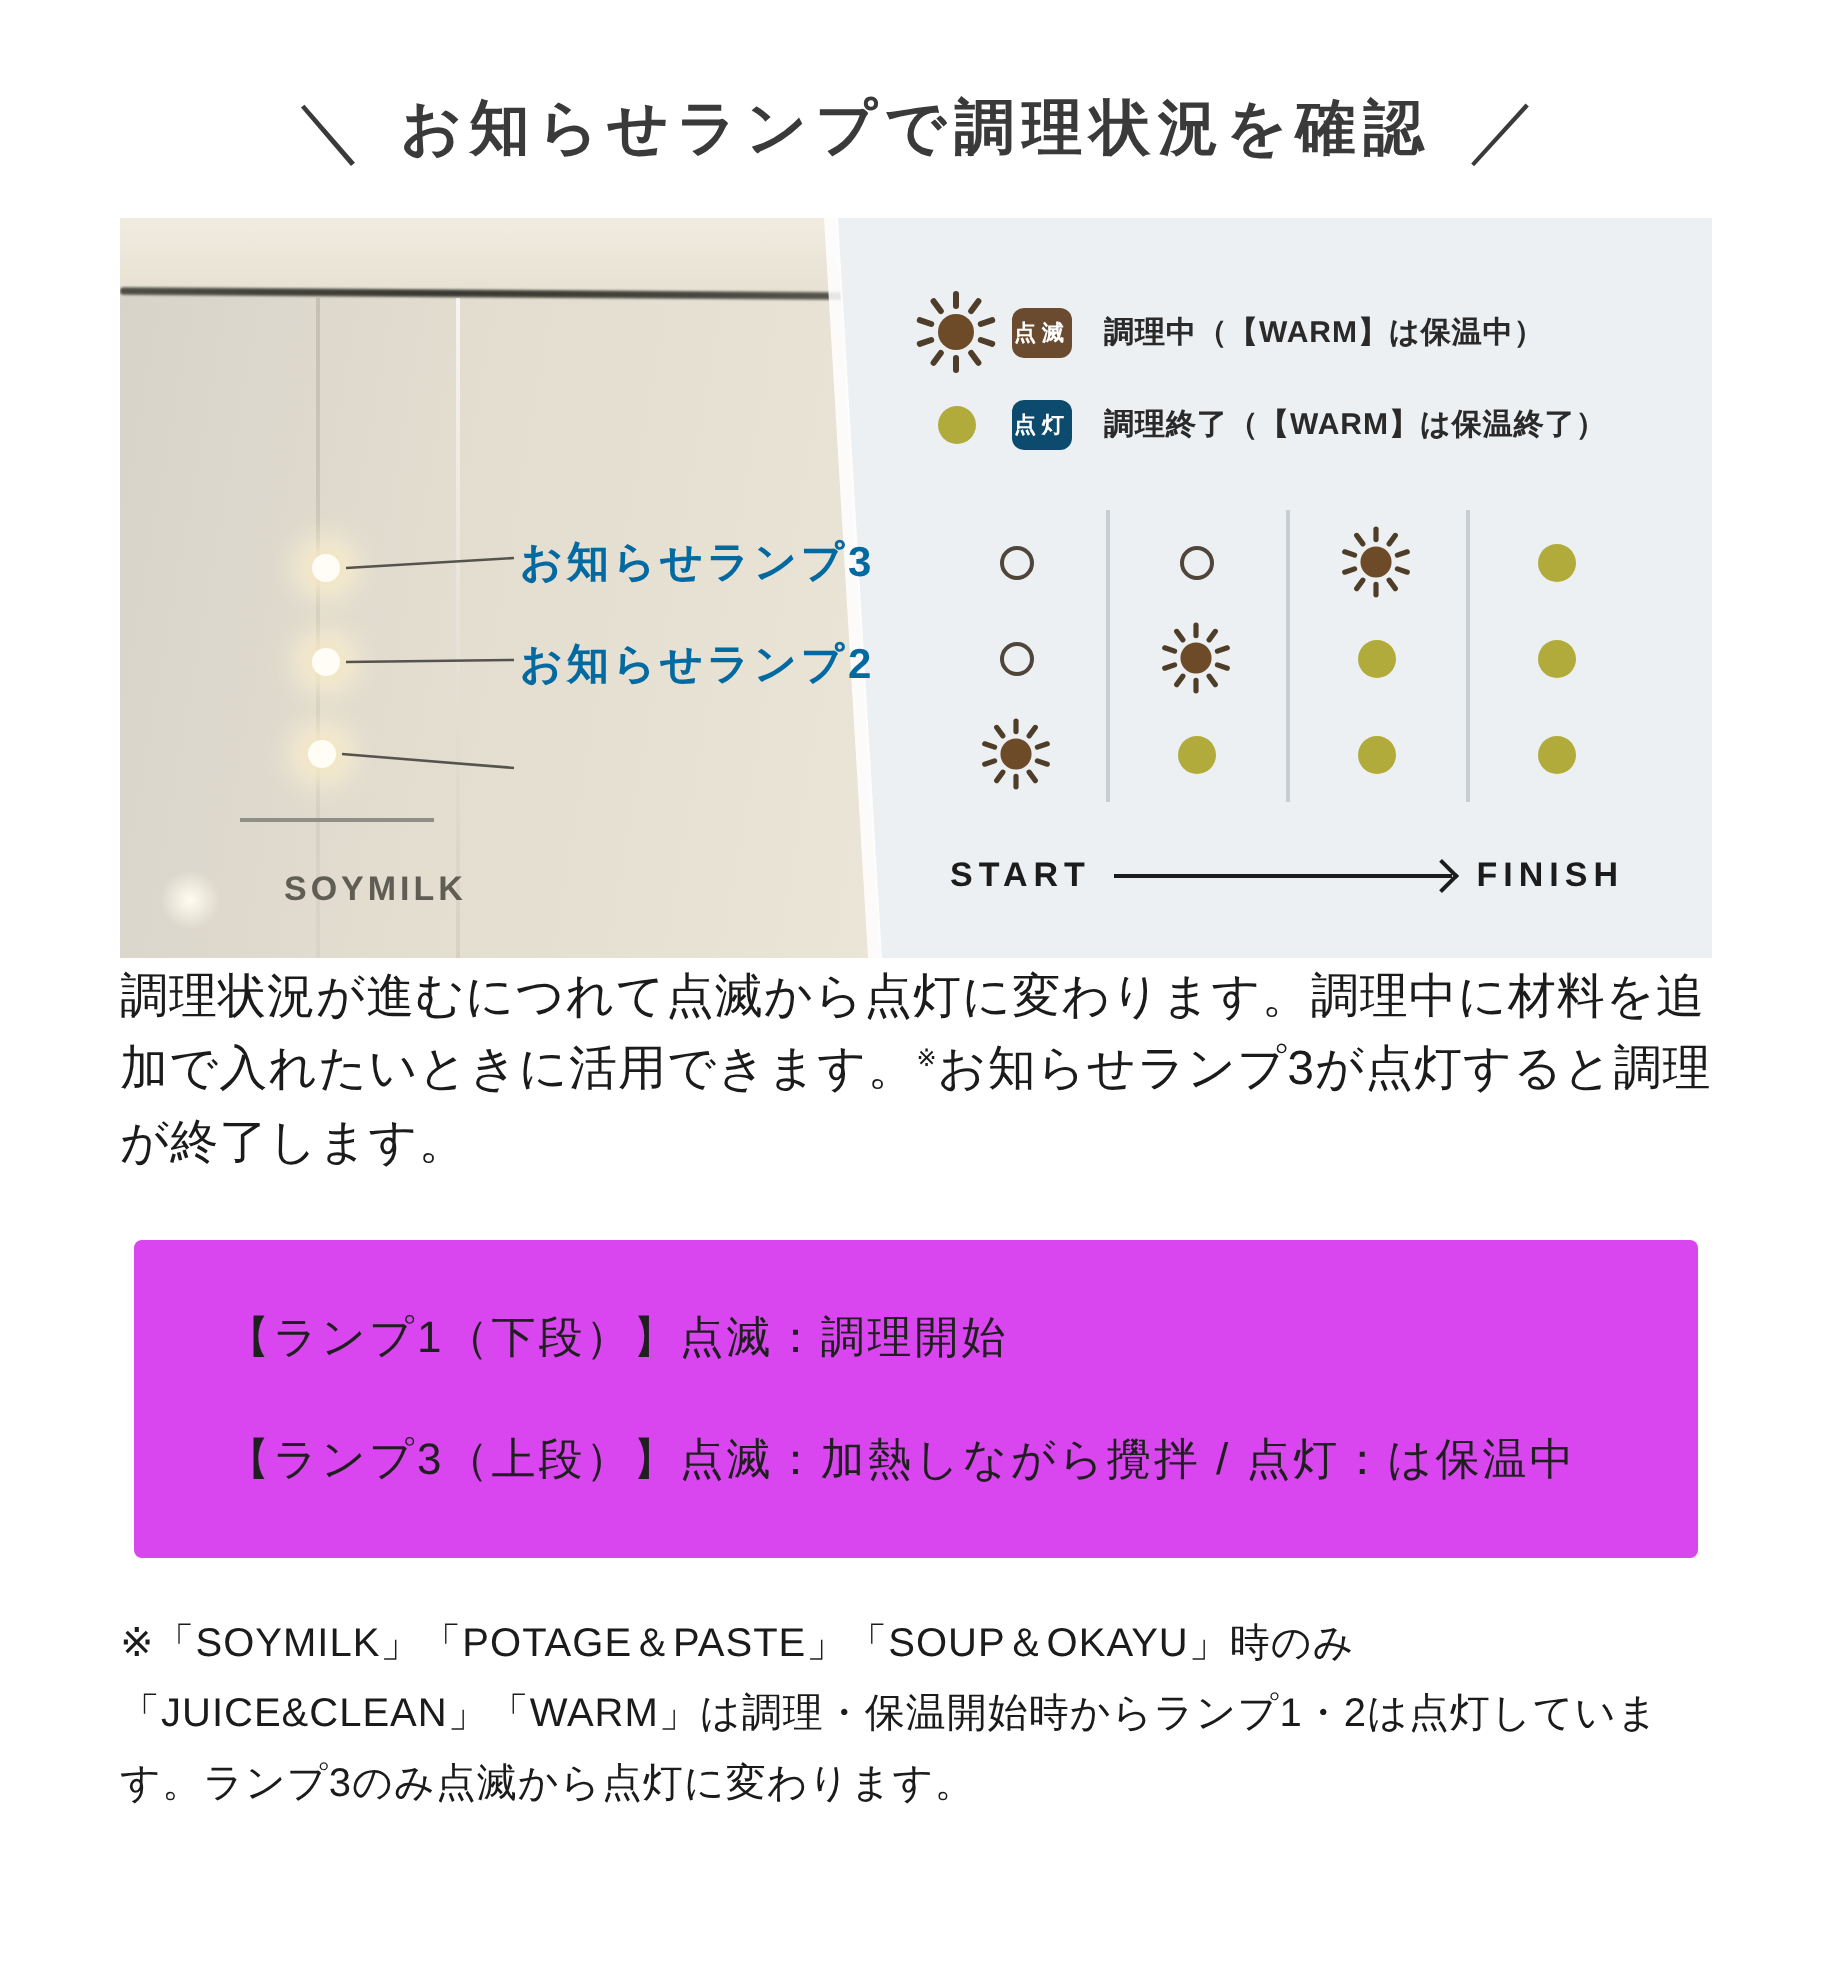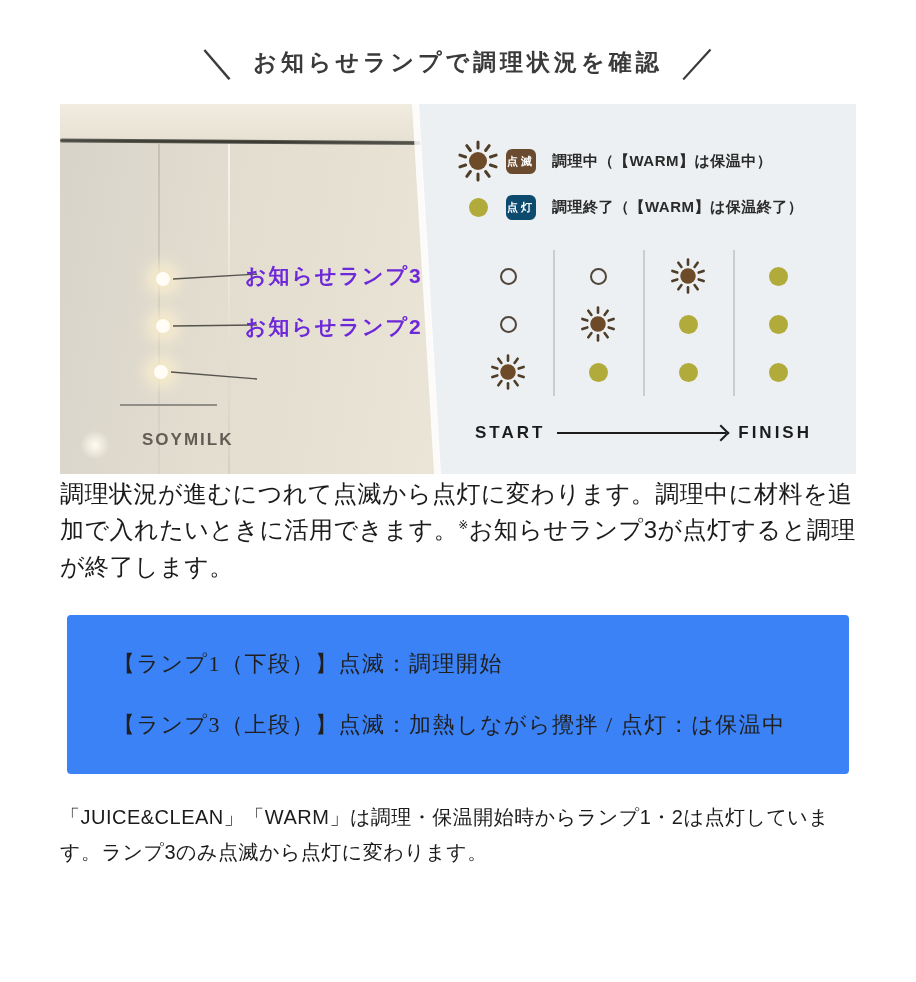--- a/index.html
+++ b/index.html
@@ -13,21 +13,21 @@
 
   
   .title-row {
     padding-top:44px;
     display:flex; justify-content:center; align-items:center; gap:18px;
   }
   .title-row .slash {
     font-size:36px; font-weight:400; color:#3a3a3a; line-height:1;
   }
   .title-row h1 {
-    font-size:23px; font-weight:700; letter-spacing:4px; color:#3a3a3a;
+    font-size:30px; font-weight:700; letter-spacing:4px; color:#3a3a3a;
   }
 
   
   .hero {
     position:relative; margin:24px 60px 0;
     width:796px; height:370px; overflow:hidden; background:#edf0f2;
   }
   
   .photo {
     position:absolute; inset:0;
@@ -74,22 +74,22 @@
     position:absolute; inset:0; background:#edf0f2;
     clip-path:polygon(358px 0, 796px 0, 796px 370px, 380px 370px);
   }
   .panel-edge {
     position:absolute; inset:0; background:rgba(255,255,255,.85);
     clip-path:polygon(352px 0, 359px 0, 381px 370px, 374px 370px);
   }
   
   .callout-lines { position:absolute; inset:0; pointer-events:none; }
   .callout-label {
-    position:absolute; left:185px;
-    font-size:21px; font-weight:600; letter-spacing:2px; color:#6d28d9; white-space:nowrap;
+    position:absolute; left:200px;
+    font-size:21px; font-weight:600; letter-spacing:2px; color:#0369a1; white-space:nowrap;
   }
   .callout-label.c3 { top:158px; }
   .callout-label.c2 { top:209px; }
   .callout-label.c1 { top:263px; }
 
   
   .legend-row {
     position:absolute; left:396px; height:42px;
     display:flex; align-items:center;
   }
@@ -147,23 +147,23 @@
   
   .desc {
     margin:2px 60px 0; width:796px;
     font-size:24px; line-height:1.52; letter-spacing:.5px; color:#1b1b1b;
   }
   .desc sup { font-size:12px; vertical-align:super; }
 
   
   .info-box {
     margin:30px 0 0 67px; width:782px;
-    background:#3b82f6; border-radius:4px;
+    background:#d946ef; border-radius:4px;
     padding:34px 46px;
-    display:flex; flex-direction:column; gap:31px;font-family:Liberation Serif, serif;
+    display:flex; flex-direction:column; gap:31px;
   }
   .info-line { font-size:22px; letter-spacing:1.5px; color:#1f1f1f; white-space:nowrap; }
 
   
   .footnote { margin:26px 60px 0; width:796px; }
   .footnote p { font-size:20px; line-height:1.75; letter-spacing:.5px; color:#1b1b1b; }
 </style>
 </head>
 <body>
 
@@ -323,16 +323,17 @@
   </section>
 
   <p class="desc"><span>調理状況が進むにつれて点滅から点灯に変わります。調理中に材料を追加で入れたいときに活用できます。</span><sup>※</sup><span>お知らせランプ3が点灯すると調理が終了します。</span></p>
 
   <div class="info-box">
     <p class="info-line">【ランプ1（下段）】点滅：調理開始</p>
     <p class="info-line">【ランプ3（上段）】点滅：加熱しながら攪拌 / 点灯：は保温中</p>
   </div>
 
   <div class="footnote">
+    <p>※「SOYMILK」「POTAGE＆PASTE」「SOUP＆OKAYU」時のみ</p>
     <p>「JUICE&amp;CLEAN」「WARM」は調理・保温開始時からランプ1・2は点灯しています。ランプ3のみ点滅から点灯に変わります。</p>
   </div>
 
 </div>
 
 </body></html>

